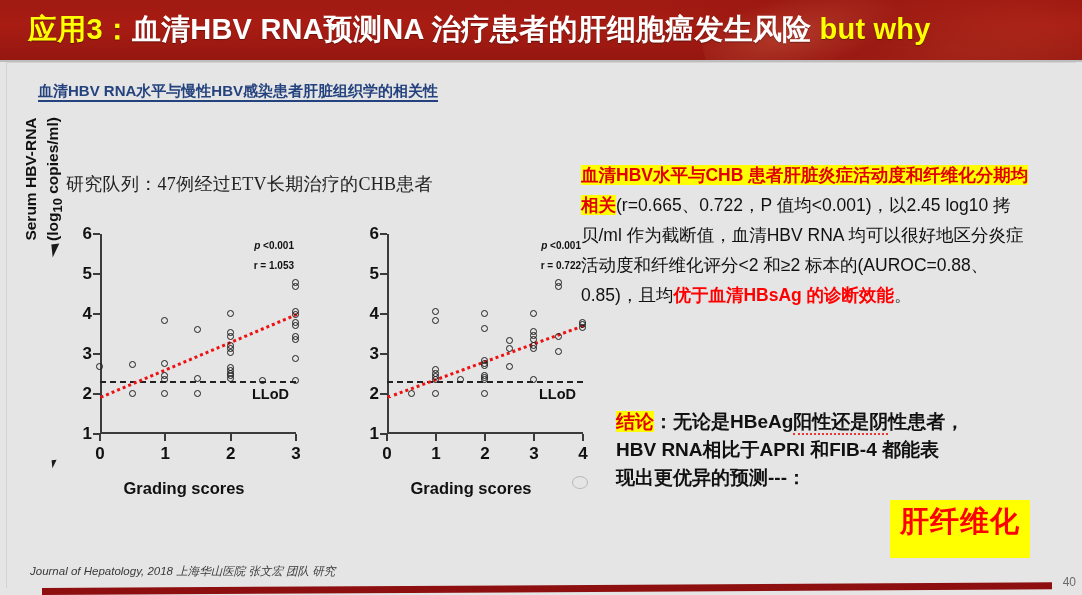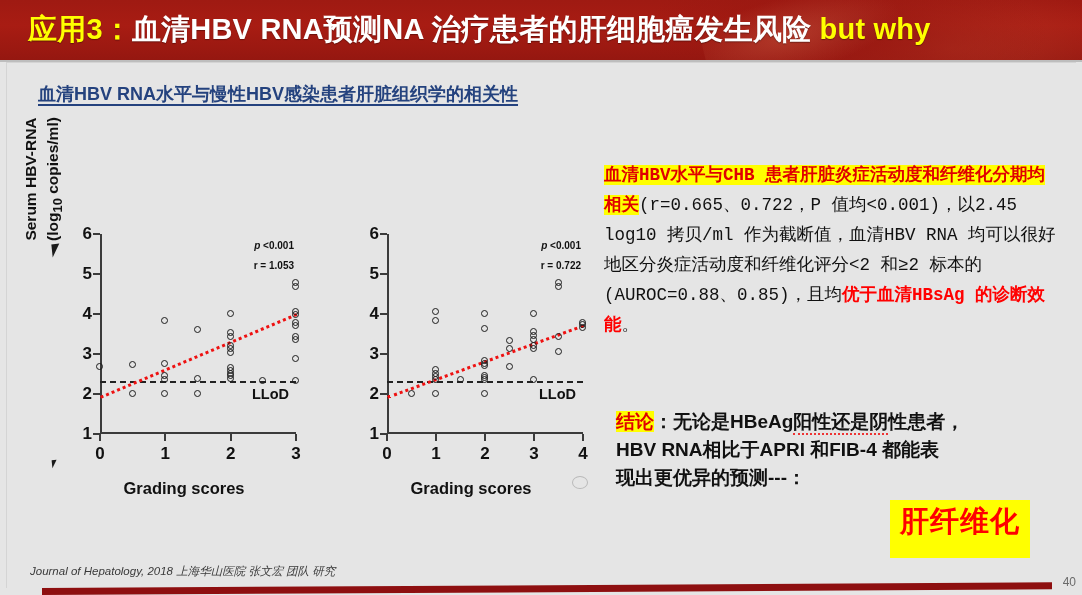--- a/index.html
+++ b/index.html
@@ -33,21 +33,21 @@
     margin-left:28px;
     font-size:29px;font-weight:bold;color:#ffffff;
     letter-spacing:.2px;white-space:nowrap;
     text-shadow:0 1px 1px rgba(0,0,0,.35);
   }
   .title-text .y{color:#ffff00;}
 
   
   .subtitle{
     position:absolute;left:38px;top:82px;
-    font-size:18px;font-weight:bold;color:#24427e;
+    font-size:15px;font-weight:bold;color:#24427e;
     text-decoration:underline;text-underline-offset:4px;
     text-decoration-thickness:2px;white-space:nowrap;
   }
 
   
   .cohort{
     position:absolute;left:66px;top:172px;
     font-size:18px;color:#222;letter-spacing:.3px;white-space:nowrap;
     font-family:"Liberation Serif","DejaVu Serif",serif;
   }
@@ -97,21 +97,21 @@
 
   .lloD-line{position:absolute;height:0;border-top:2px dashed #222;}
   .lloD-text{position:absolute;font-size:14.5px;font-weight:bold;color:#111;}
 
   .trend{position:absolute;height:0;border-top:3px dotted #ee1111;transform-origin:0 0;}
 
   .pt{position:absolute;width:7px;height:7px;border:1.4px solid #1d1d1d;border-radius:50%;
       background:transparent;margin-left:-4px;margin-top:-4px;box-sizing:border-box;}
 
   
-  .rightcol{position:absolute;left:604px;top:160px;width:452px;font-family:Liberation Mono, monospace;}
+  .rightcol{position:absolute;left:581px;top:160px;width:452px;}
   .para{font-size:17.5px;line-height:30px;color:#111;}
   .para .hl{background:#ffff00;color:#e00000;font-weight:bold;}
   .para .red{color:#ff0000;font-weight:bold;}
   .concl{position:absolute;left:616px;top:408px;width:452px;
          font-size:19px;line-height:28px;font-weight:bold;color:#111;}
   .concl .hl{background:#ffff00;color:#e00000;}
   .squig{border-bottom:2px dotted #e33;padding-bottom:1px;}
   .bigbox{position:absolute;left:890px;top:500px;background:#ffff00;color:#ff0000;
           font-size:29px;font-weight:bold;padding:2px 10px 16px 10px;letter-spacing:1px;}
 
@@ -130,20 +130,21 @@
   <div class="page-border"></div>
 
   <div class="title-banner">
     <div class="title-text">
       <span class="y">应用3</span><span class="y">：</span><span>血清HBV RNA预测NA 治疗患者的肝细胞癌发生风险</span>&nbsp;<span class="y">but why</span>
     </div>
   </div>
 
   <div class="subtitle">血清HBV RNA水平与慢性HBV感染患者肝脏组织学的相关性</div>
 
+  <div class="cohort">研究队列：47例经过ETV长期治疗的CHB患者</div>
 
   <div class="figure">
     <div class="fig-arrow-tl"></div>
     <div class="fig-arrow-bl"></div>
     <div class="fig-dot-br"></div>
 
     <div class="panel left">
       <div class="ylabel">Serum HBV-RNA</div>
       <div class="ylabel2">(log<sub>10</sub> copies/ml)</div>
       <div class="plotbox">

